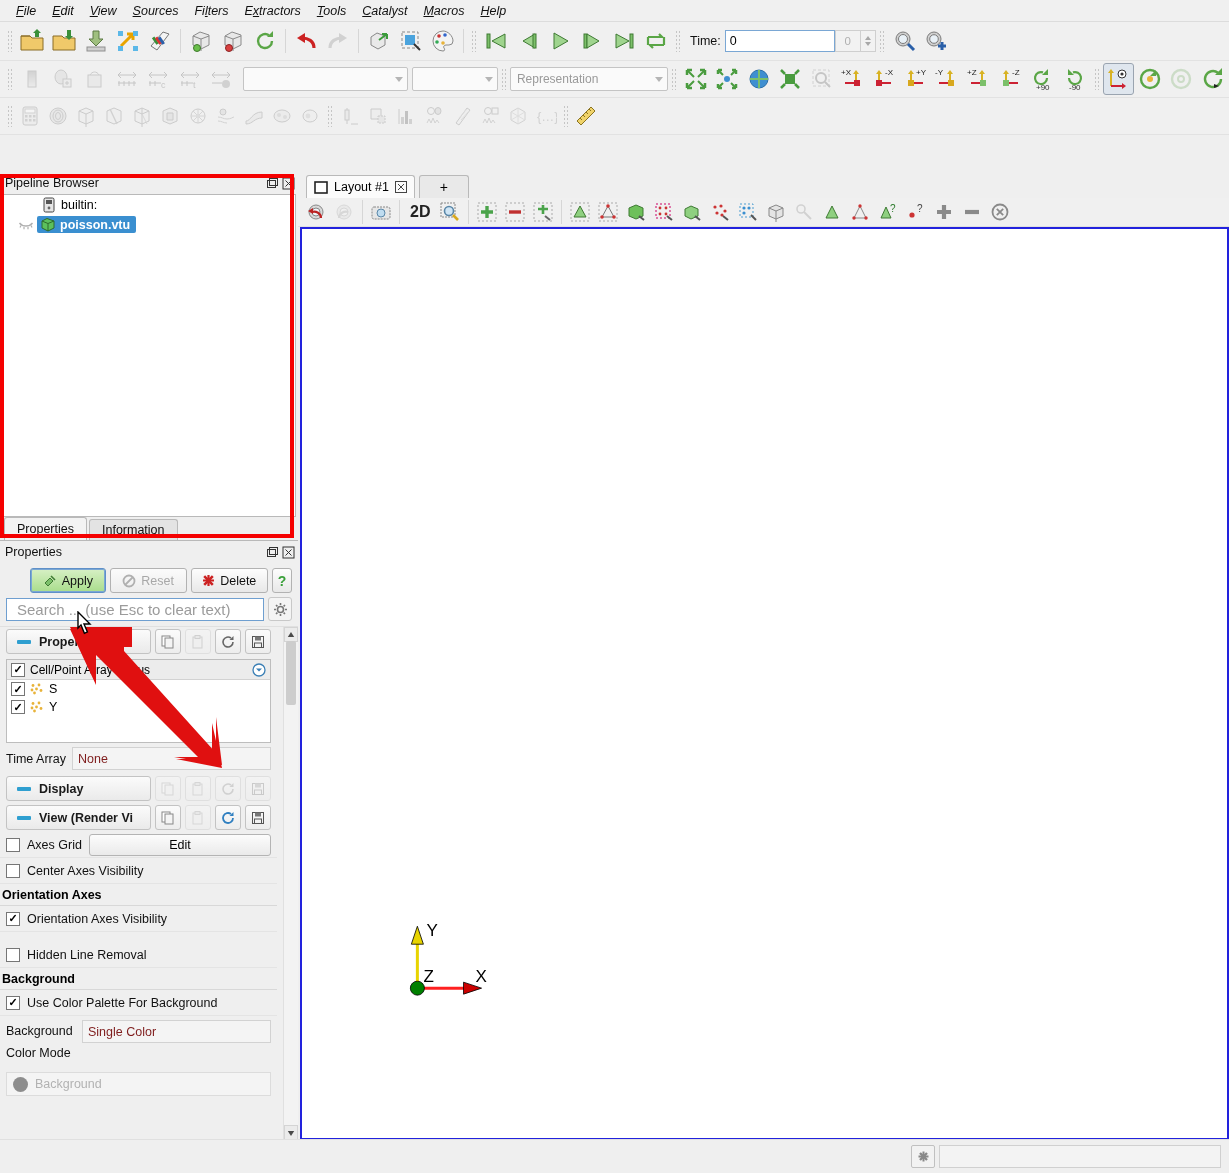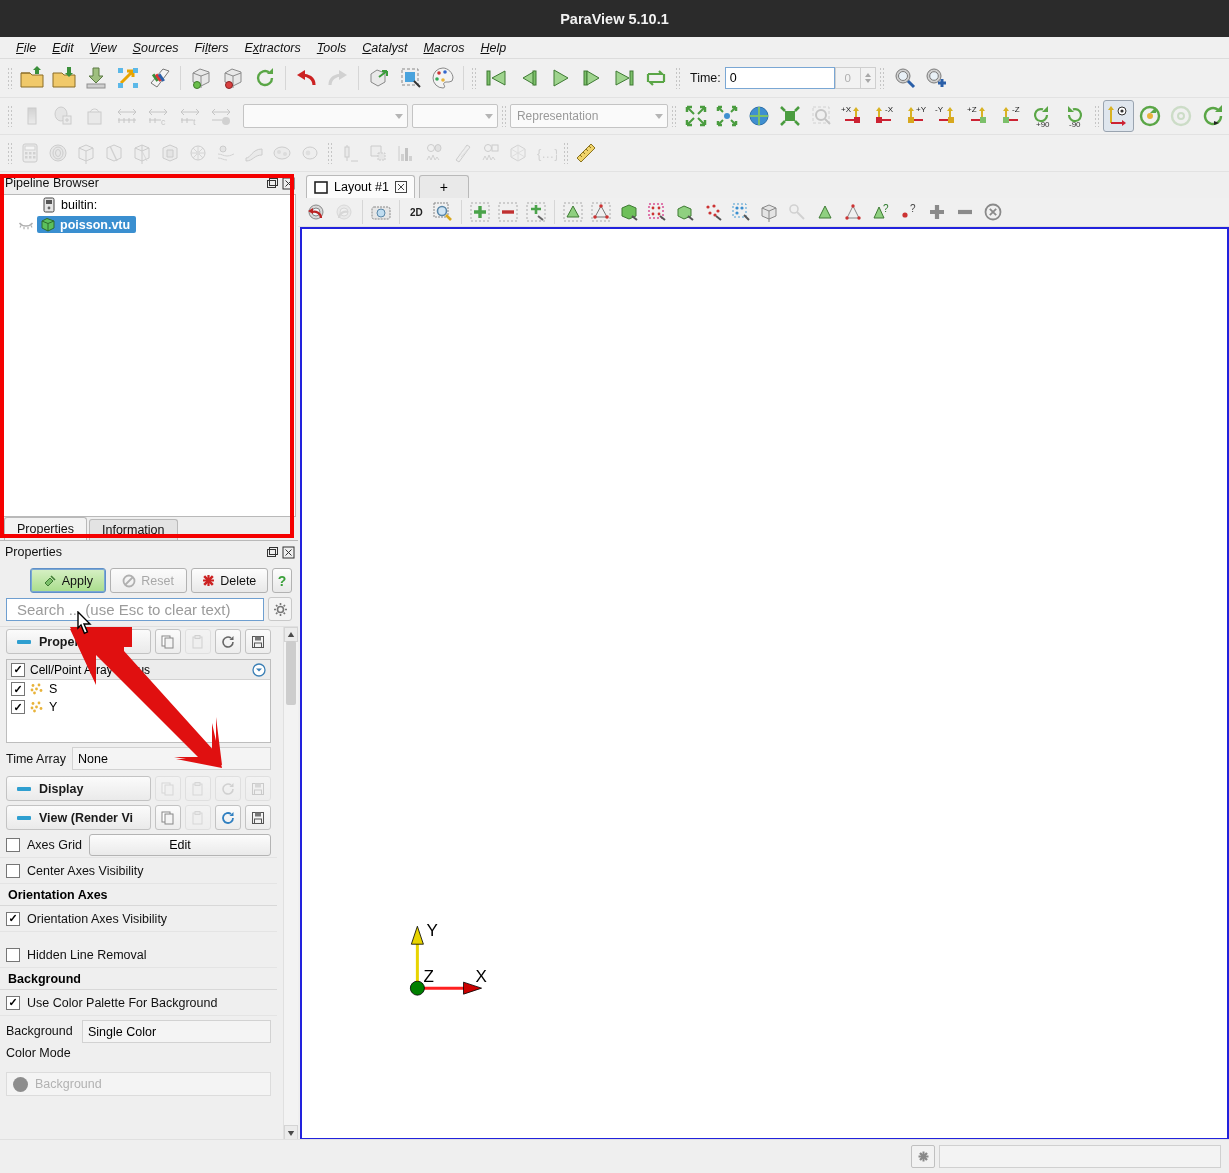--- a/index.html
+++ b/index.html
@@ -109,63 +109,60 @@
   .arraybox{margin:3px 6px 0 6px;border:1px solid #bdbdbd;background:#fff;}
   .arrayhdr{display:flex;align-items:center;height:19px;background:#ececec;border-bottom:1px solid #d2d2d2;
             padding:0 4px;gap:5px;font-size:12px;}
   .arrrow{display:flex;align-items:center;height:18px;padding:0 4px;gap:5px;font-size:12.5px;}
   .cbox{width:12px;height:12px;border:1px solid #767676;background:#fff;display:flex;
         align-items:center;justify-content:center;flex:none;}
   .cbox span{font-size:11px;line-height:11px;color:#000;font-weight:bold;}
 
   .lblrow{display:flex;align-items:center;gap:6px;padding:4px 6px;}
   .lbl{font-size:12.5px;color:#111;}
-  .cmbdis{flex:1;height:21px;border:1px solid #d2d2d2;background:#f4f4f4;color:#000000;
+  .cmbdis{flex:1;height:21px;border:1px solid #d2d2d2;background:#f4f4f4;color:#7f1d1d;
           font-size:12.5px;display:flex;align-items:center;justify-content:space-between;padding:0 5px;}
 
   .chkrow{display:flex;align-items:center;gap:7px;height:25px;padding:0 6px;
           border-bottom:1px solid #e4e4e4;}
-  .grouplbl{font-weight:bold;font-size:12.5px;padding:4px 6px 3px 8px;border-bottom:1px solid #d8d8d8;}
+  .grouplbl{font-weight:bold;font-size:12.5px;padding:4px 6px 3px 2px;border-bottom:1px solid #d8d8d8;}
   .editbtn{flex:1;height:20px;border:1px solid #b4b4b4;background:linear-gradient(#fcfcfc,#eaeaea);
            border-radius:3px;display:flex;align-items:center;justify-content:center;font-size:12.5px;}
   .colorbtn{margin:4px 6px;height:22px;border:1px solid #dcdcdc;background:#f4f4f4;display:flex;
             align-items:center;gap:7px;padding:0 6px;color:#b2b2b2;font-size:12.5px;}
   .swatch{width:15px;height:15px;border-radius:50%;background:#8d8d8d;flex:none;}
 
   
   .layouttabs{display:flex;align-items:flex-end;height:26px;padding-left:8px;background:#efefef;}
   .ltab{height:22px;display:flex;align-items:center;gap:6px;padding:0 7px;font-size:12.5px;
         background:#fbfbfb;border:1px solid #b9b9b9;border-bottom:none;border-radius:3px 3px 0 0;}
   .ltab.plus{width:34px;justify-content:center;background:#e9e9e9;margin-left:4px;font-size:14px;}
   .viewtb{height:28px;display:flex;align-items:center;background:#f0f0f0;padding-left:4px;
           border-bottom:1px solid #e0e0e0;}
-  .twod{font-size:10px;font-weight:bold;padding:0 6px;color:#222;}
+  .twod{font-size:16px;font-weight:bold;padding:0 6px;color:#222;}
   .renderwrap{flex:1;margin:0 0 0 2px;position:relative;}
   .render{position:absolute;inset:0;background:#ffffff;border:2px solid #2222dd;}
 
   
   .status{position:absolute;left:0;right:0;bottom:0;height:33px;background:#efefef;
           display:flex;align-items:center;justify-content:flex-end;padding-right:8px;gap:4px;
           border-top:1px solid #e0e0e0;}
   .stbtn{width:22px;height:21px;border:1px solid #c0c0c0;background:#f2f2f2;border-radius:2px;
          display:flex;align-items:center;justify-content:center;}
   .stprog{width:280px;height:21px;border:1px solid #d0d0d0;background:#f3f3f3;}
 
   
   .bigarrow{position:absolute;left:66px;top:625px;width:160px;height:145px;z-index:50;pointer-events:none;}
   .cursor{position:absolute;left:76px;top:611px;z-index:55;pointer-events:none;}
 </style>
 </head>
 <body>
 
 <div id="app">
 
-  <div class="titlebar">
-    <span>ParaView 5.10.1</span>
-  </div>
 
   <div class="menubar">
     <div class="menuitem"><u>F</u>ile</div>
     <div class="menuitem"><u>E</u>dit</div>
     <div class="menuitem"><u>V</u>iew</div>
     <div class="menuitem"><u>S</u>ources</div>
     <div class="menuitem">Fi<u>l</u>ters</div>
     <div class="menuitem">E<u>x</u>tractors</div>
     <div class="menuitem"><u>T</u>ools</div>
     <div class="menuitem"><u>C</u>atalyst</div>

